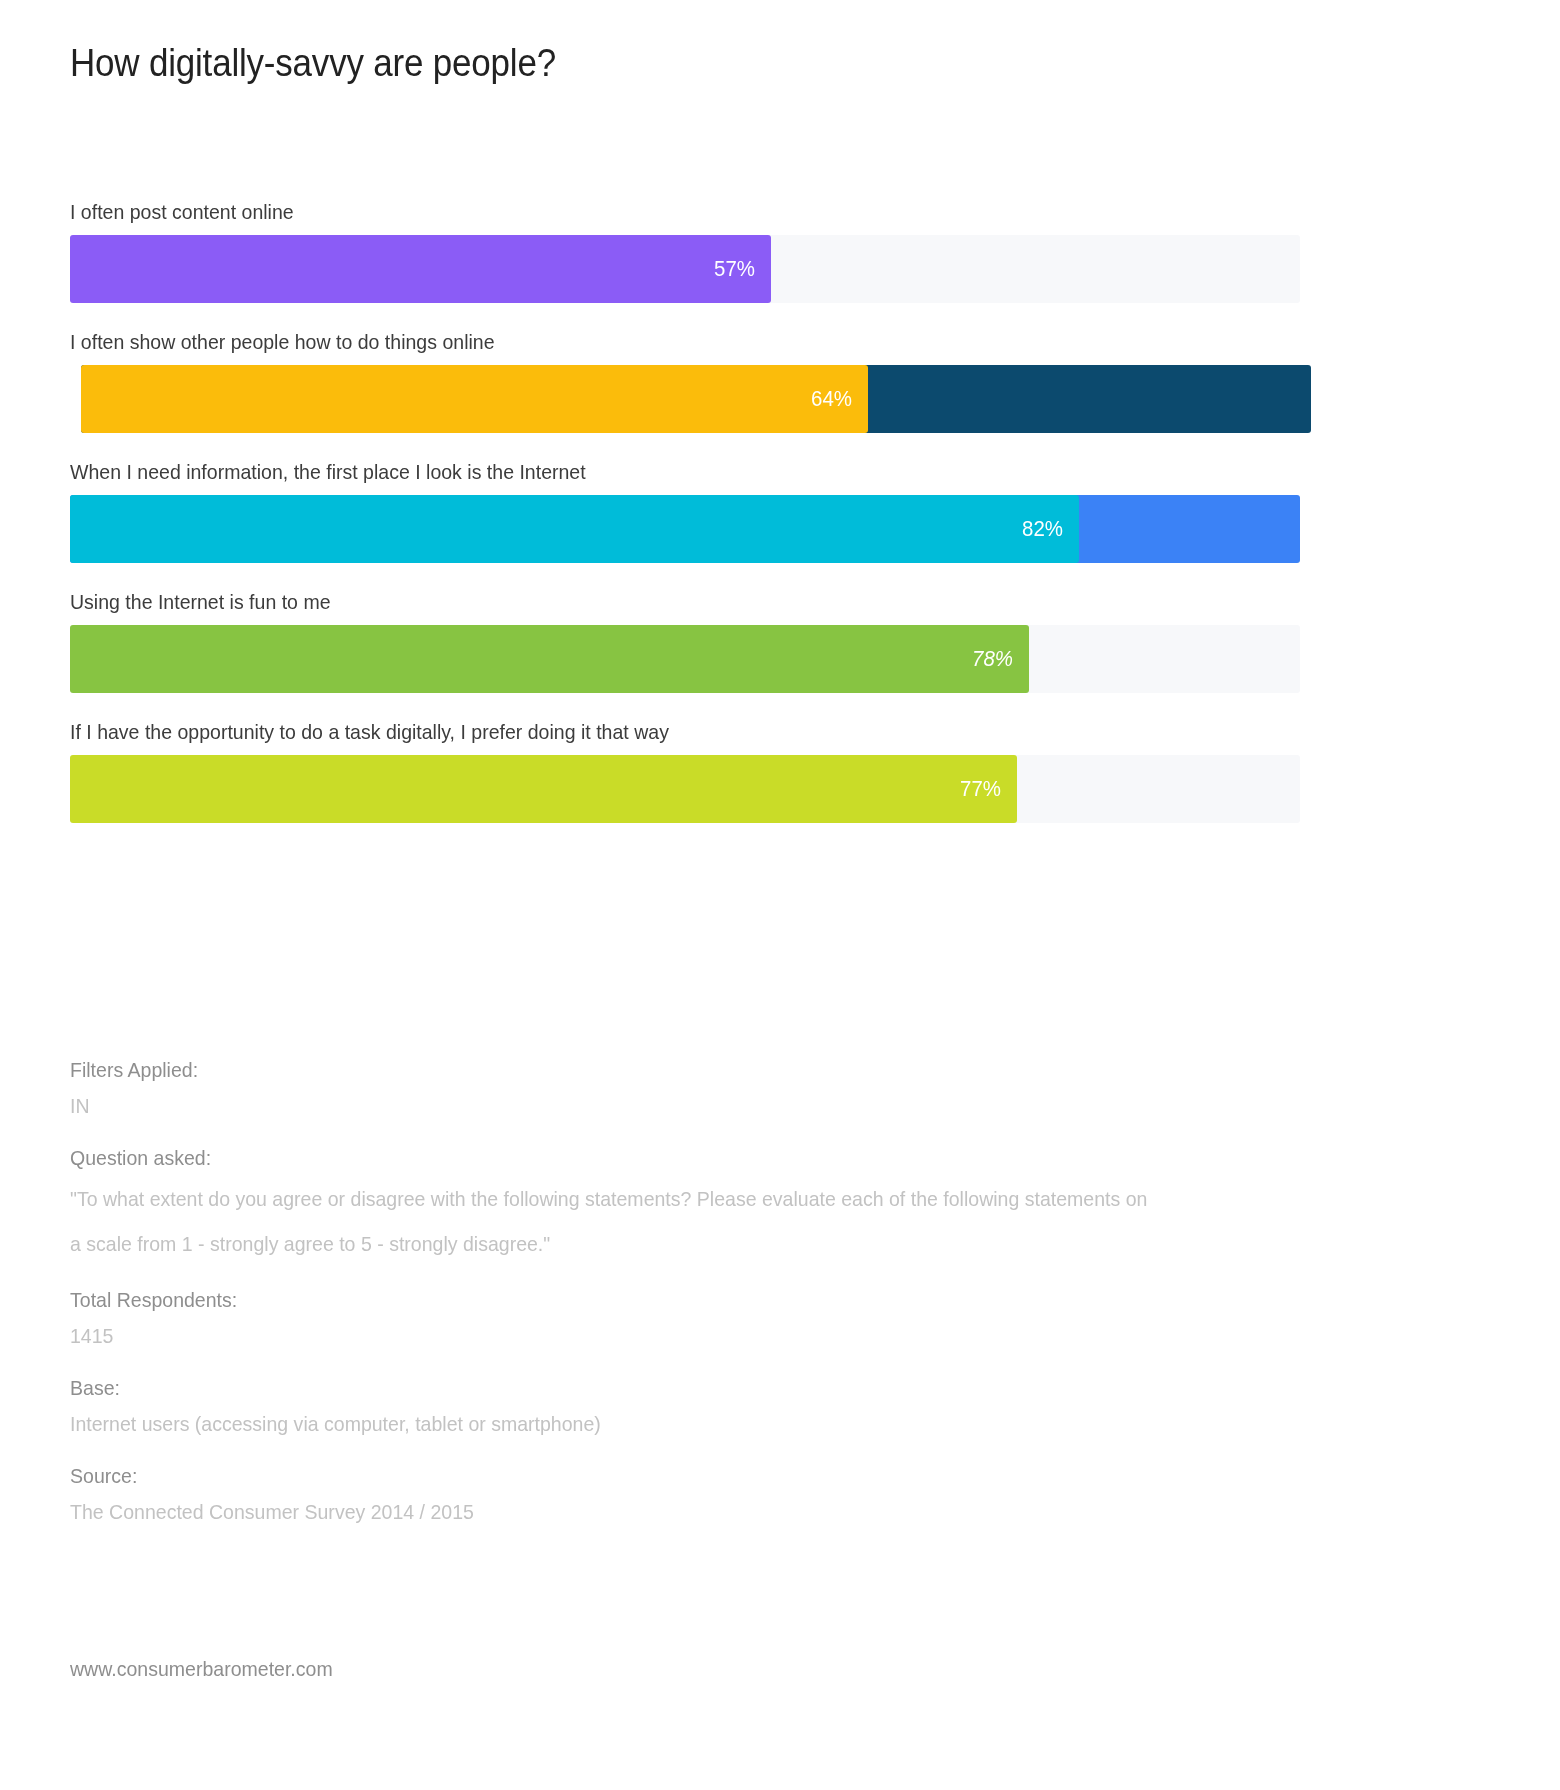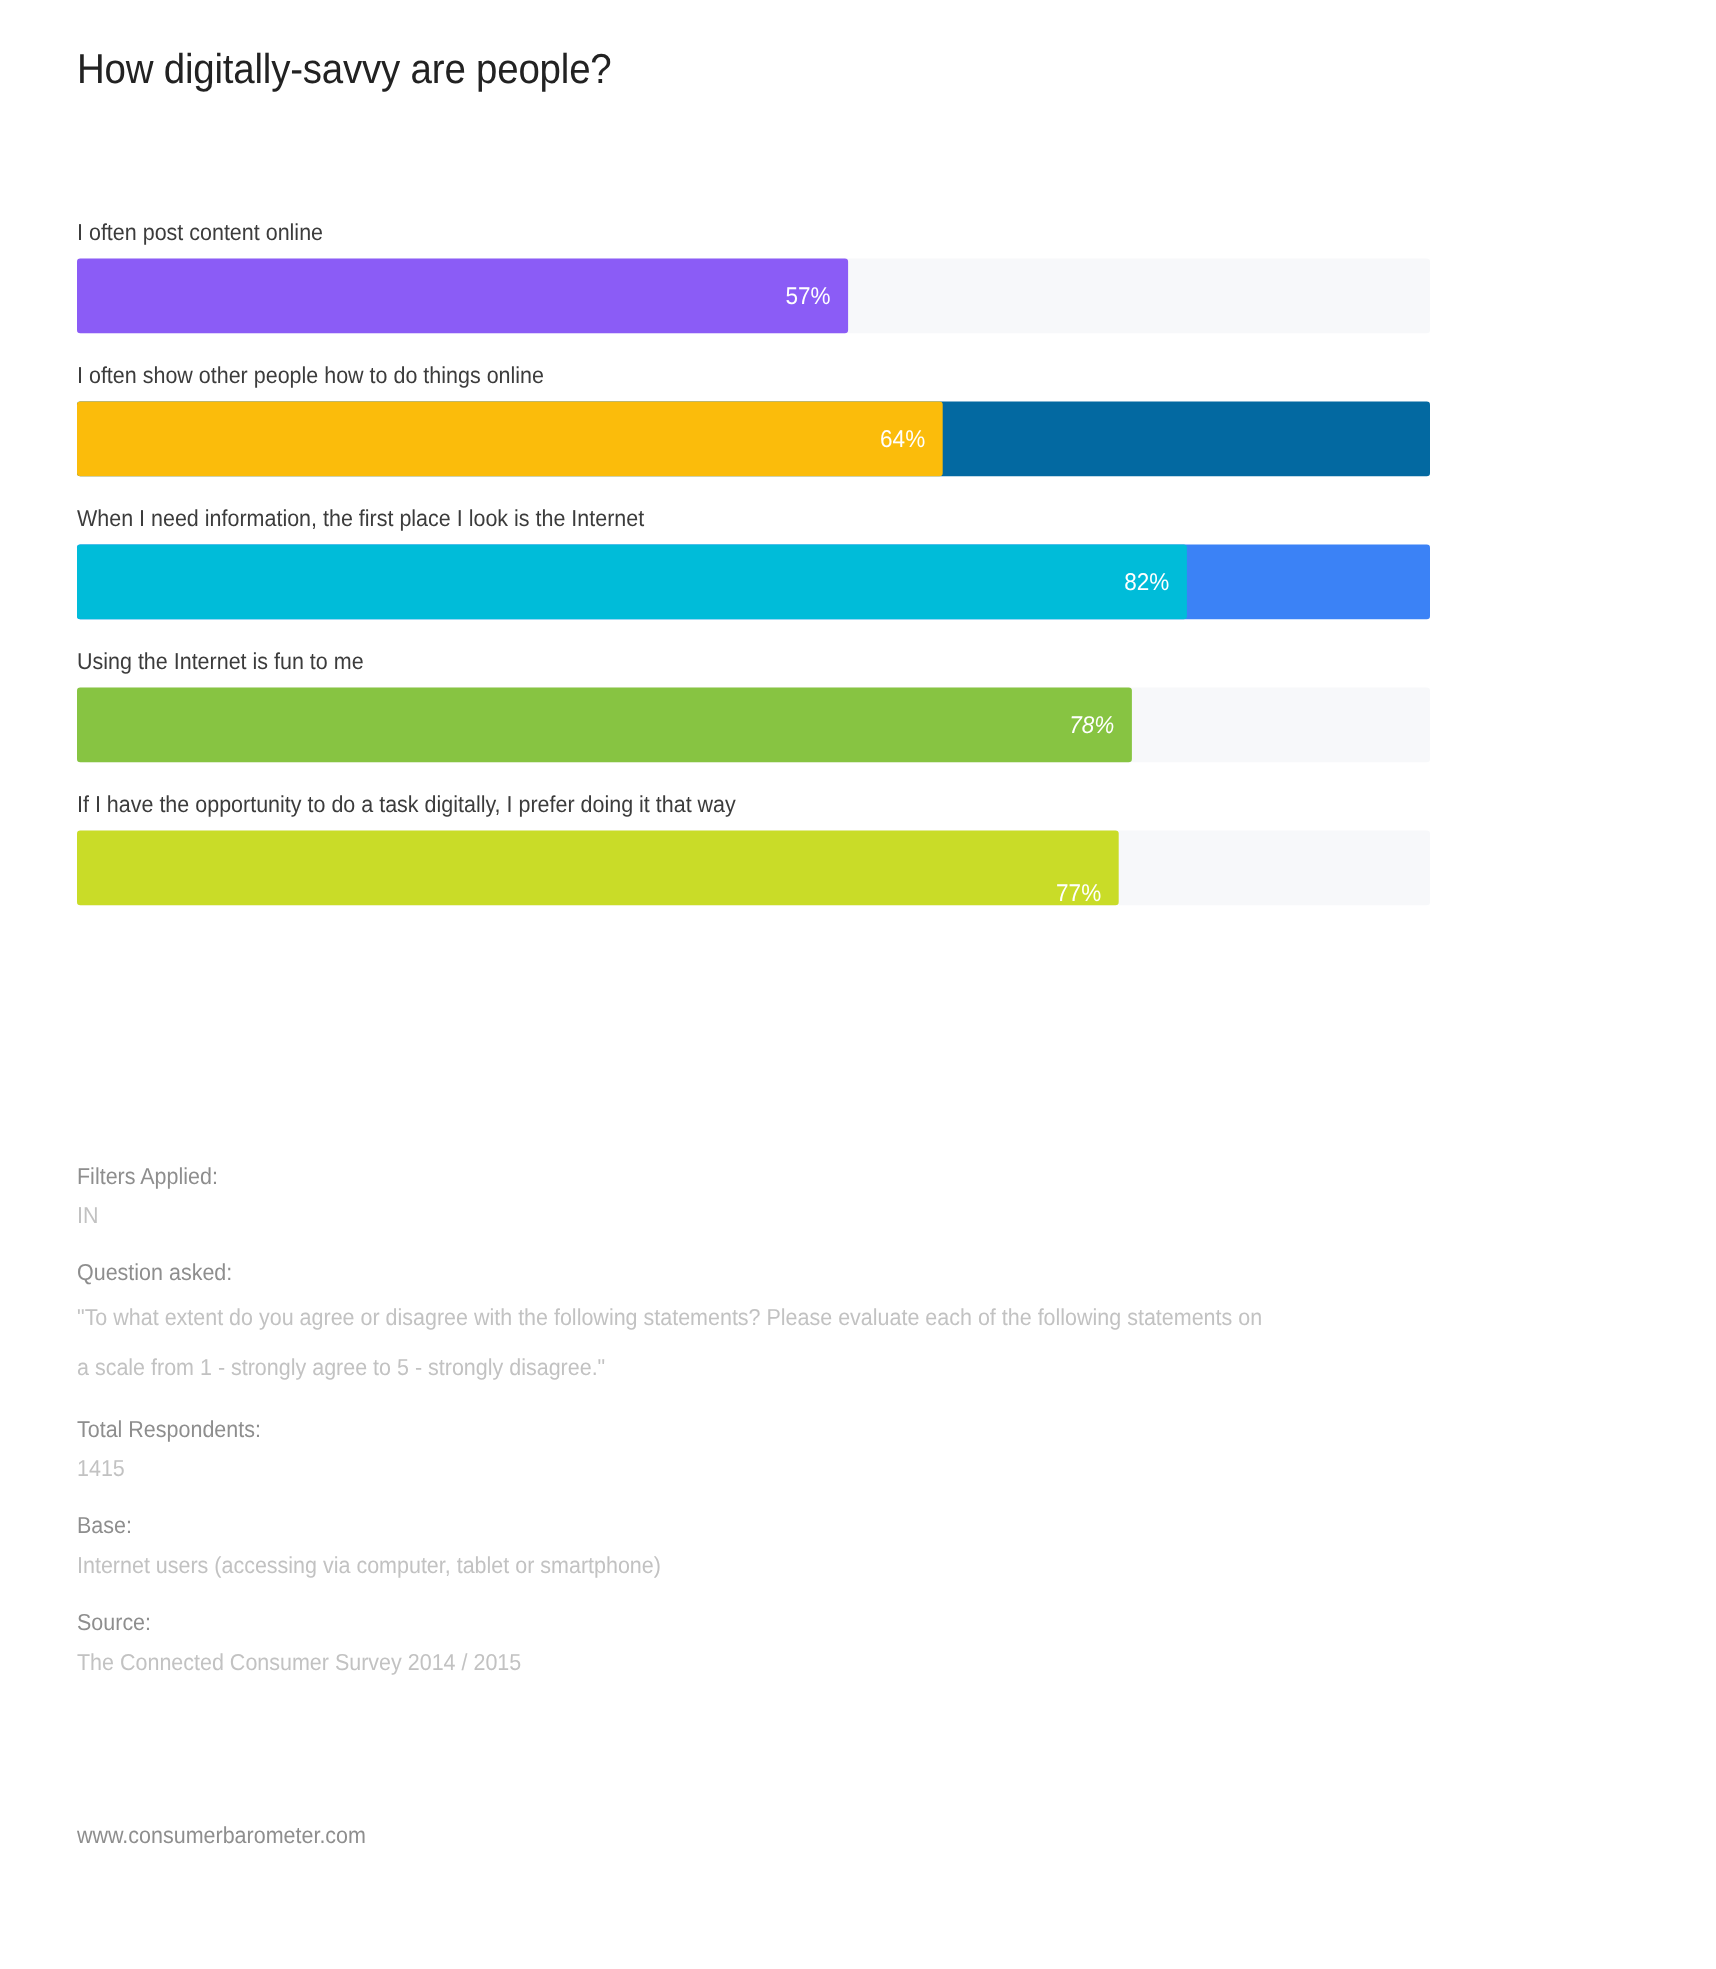--- a/index.html
+++ b/index.html
@@ -146,21 +146,21 @@
       <div class="bar-label">I often post content online</div>
       <div class="bar-track" style="background: rgb(247, 248, 250);">
         <div class="bar-fill" style="width: 57%; background: #8b5cf6;">
           <span class="bar-value">57%</span>
         </div>
       </div>
     </div>
 
     <div class="bar-row">
       <div class="bar-label">I often show other people how to do things online</div>
-      <div class="bar-track" style="background: #0369a1;">
+      <div class="bar-track" style="background: #0c4a6e; margin-left: 11px;">
         <div class="bar-fill" style="width: 64%; background: rgb(251, 188, 11);">
           <span class="bar-value">64%</span>
         </div>
       </div>
     </div>
 
     <div class="bar-row">
       <div class="bar-label">When I need information, the first place I look is the Internet</div>
       <div class="bar-track" style="background: #3b82f6;">
         <div class="bar-fill" style="width: 82%; background: rgb(0, 188, 217);">
@@ -174,21 +174,21 @@
       <div class="bar-track" style="background: rgb(247, 248, 250); font-style: italic;">
         <div class="bar-fill" style="width: 78%; background: rgb(135, 196, 66);">
           <span class="bar-value">78%</span>
         </div>
       </div>
     </div>
 
     <div class="bar-row">
       <div class="bar-label">If I have the opportunity to do a task digitally, I prefer doing it that way</div>
       <div class="bar-track" style="background: rgb(247, 248, 250);">
-        <div class="bar-fill" style="width: 77%; background: rgb(201, 220, 40); align-items: flex-end;">
+        <div class="bar-fill" style="width: 77%; background: rgb(201, 220, 40);">
           <span class="bar-value">77%</span>
         </div>
       </div>
     </div>
 
   </div>
 
   <div class="meta">
 
     <div class="meta-block">

